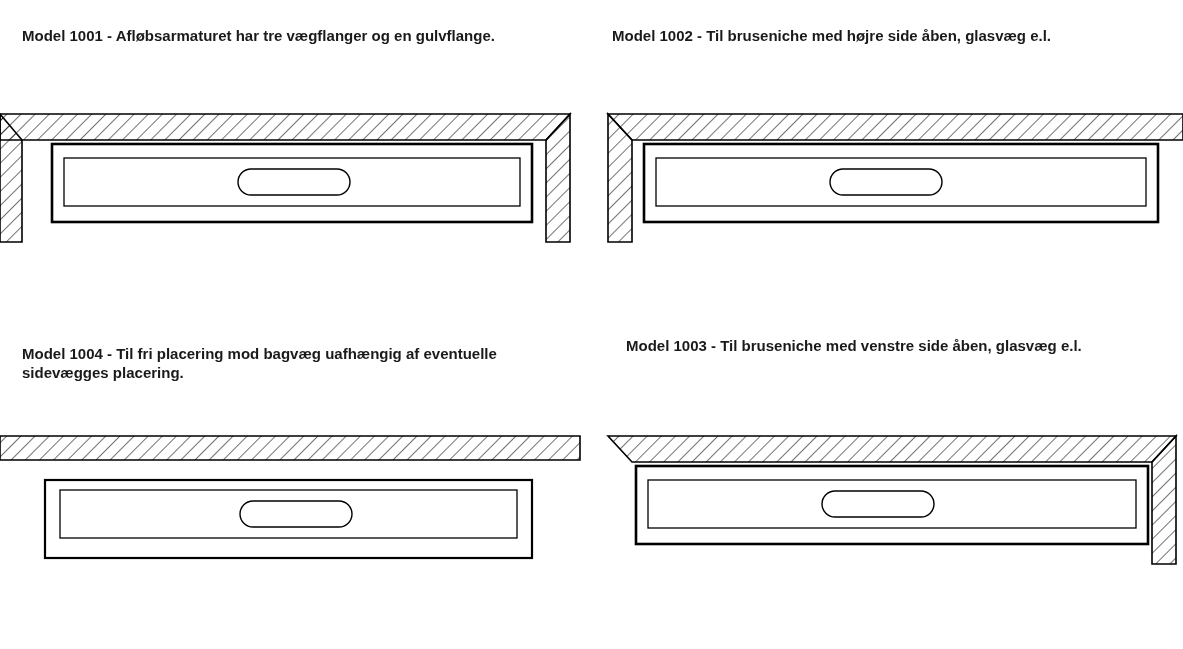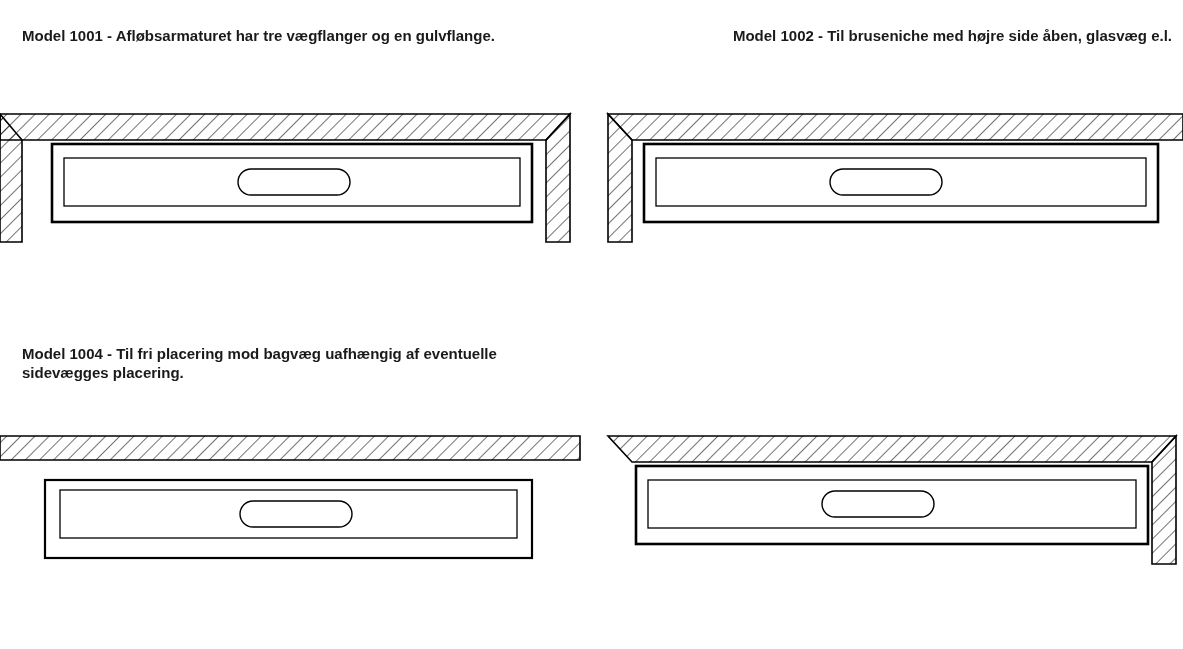--- a/index.html
+++ b/index.html
@@ -20,21 +20,21 @@
   }
   .caption {
     font-size: 15px;
     font-weight: bold;
     line-height: 1.28;
   }
   .caption .desc {
     font-weight: bold;
   }
   .caption-center {
-    text-align: right;
+    text-align: left;
   }
   .fig {
     position: absolute;
   }
   svg { display: block; }
 
   
   #panel-1001 { left: 0px;   top: 20px;  width: 590px; height: 260px; }
   #panel-1002 { left: 592px; top: 20px;  width: 591px; height: 260px; }
   #panel-1004 { left: 0px;   top: 338px; width: 590px; height: 300px; padding-left: 44px; }
@@ -130,20 +130,24 @@
       <rect x="45" y="52" width="487" height="78" fill="#ffffff" stroke="#000000" stroke-width="2.2"></rect>
 
       <rect x="60" y="62" width="457" height="48" fill="#ffffff" stroke="#000000" stroke-width="1.3"></rect>
 
       <rect x="240" y="73" width="112" height="26" rx="13" ry="13" fill="#ffffff" stroke="#000000" stroke-width="1.4"></rect>
     </svg>
   </div>
 </div>
 
 <div class="panel" id="panel-1003">
+  <div class="caption">
+    <span>Model 1003 -</span>
+    <span class="desc">Til bruseniche med venstre side åben, glasvæg e.l.</span>
+  </div>
 
   <div class="fig" id="fig-1003">
     <svg width="585" height="190" viewBox="0 0 585 190">
       <defs>
         <pattern id="hatchD" width="10" height="10" patternTransform="rotate(45)" patternUnits="userSpaceOnUse">
           <line x1="0" y1="0" x2="0" y2="10" stroke="#000000" stroke-width="1.1"></line>
         </pattern>
       </defs>
 
       <path d="M10,8 L578,8 L554,34 L34,34 Z" fill="url(#hatchD)" stroke="#000000" stroke-width="1.6"></path>

